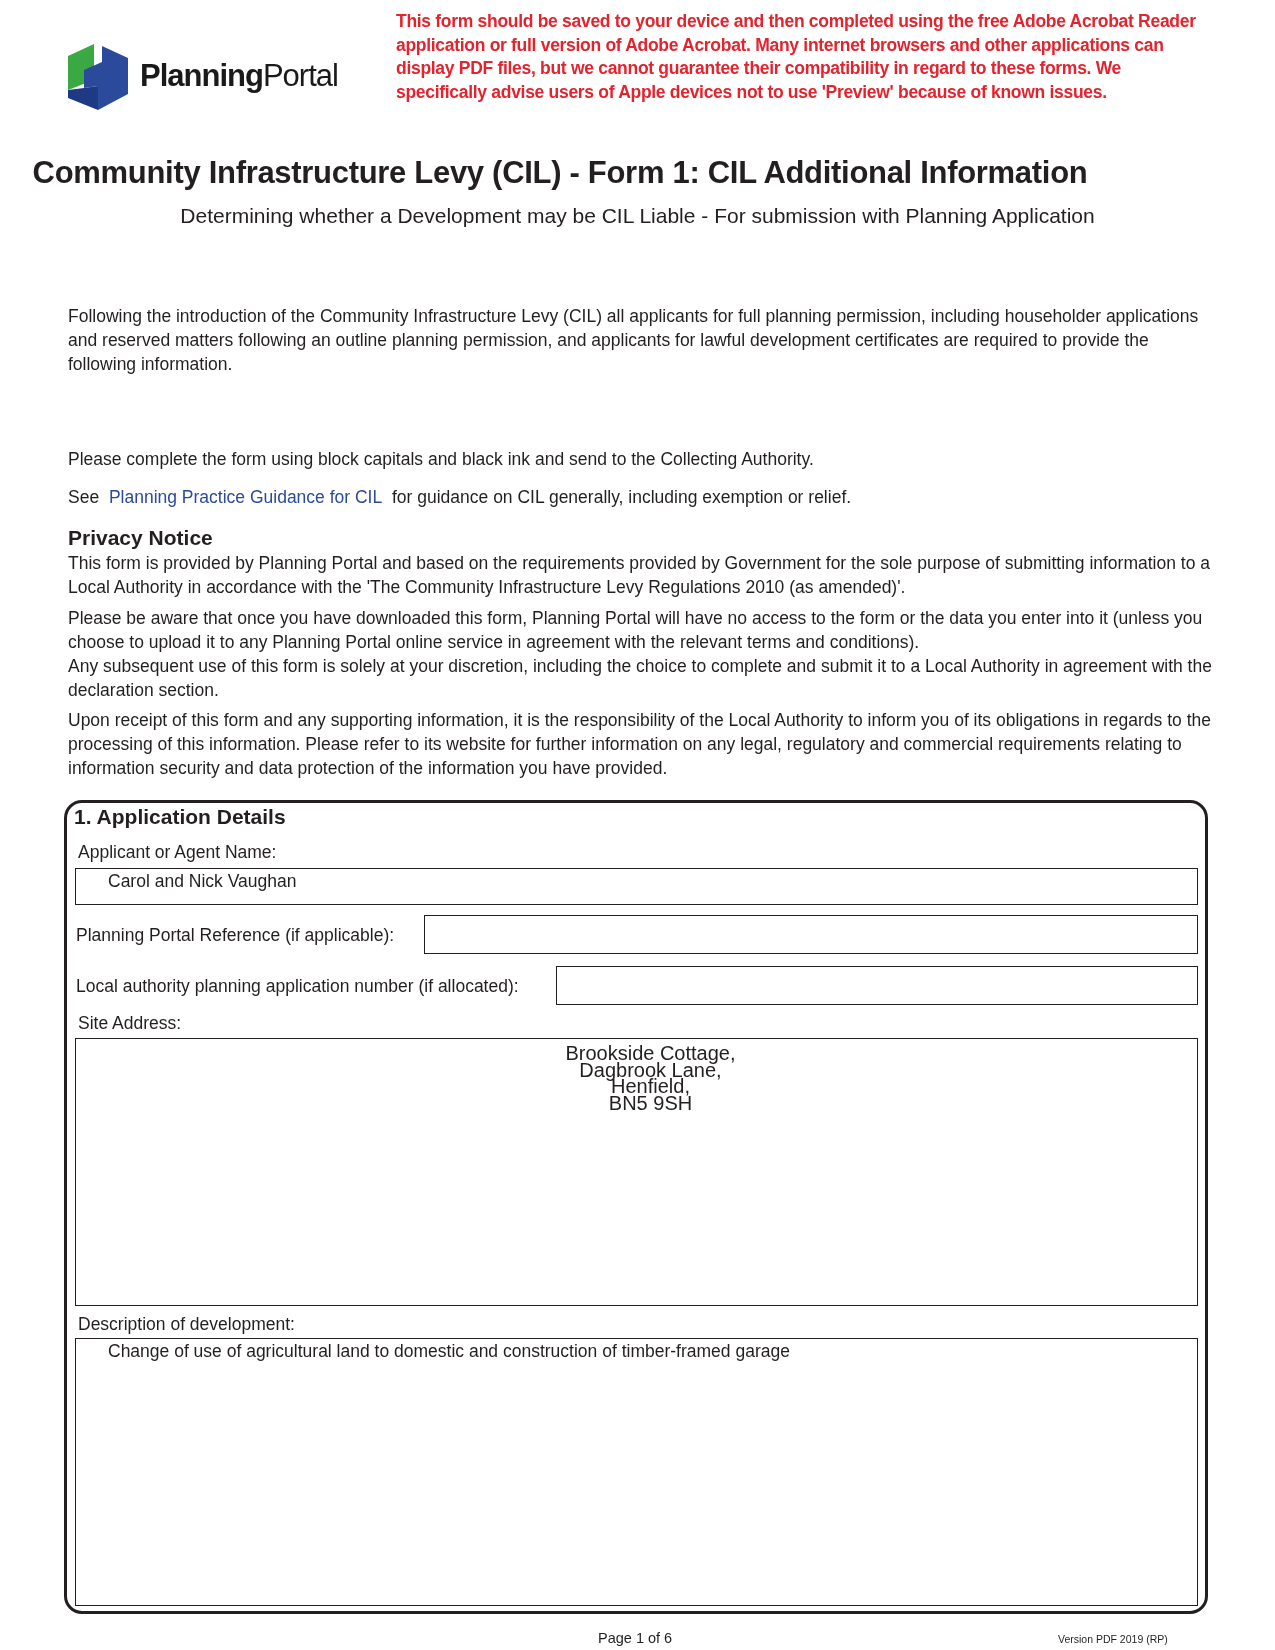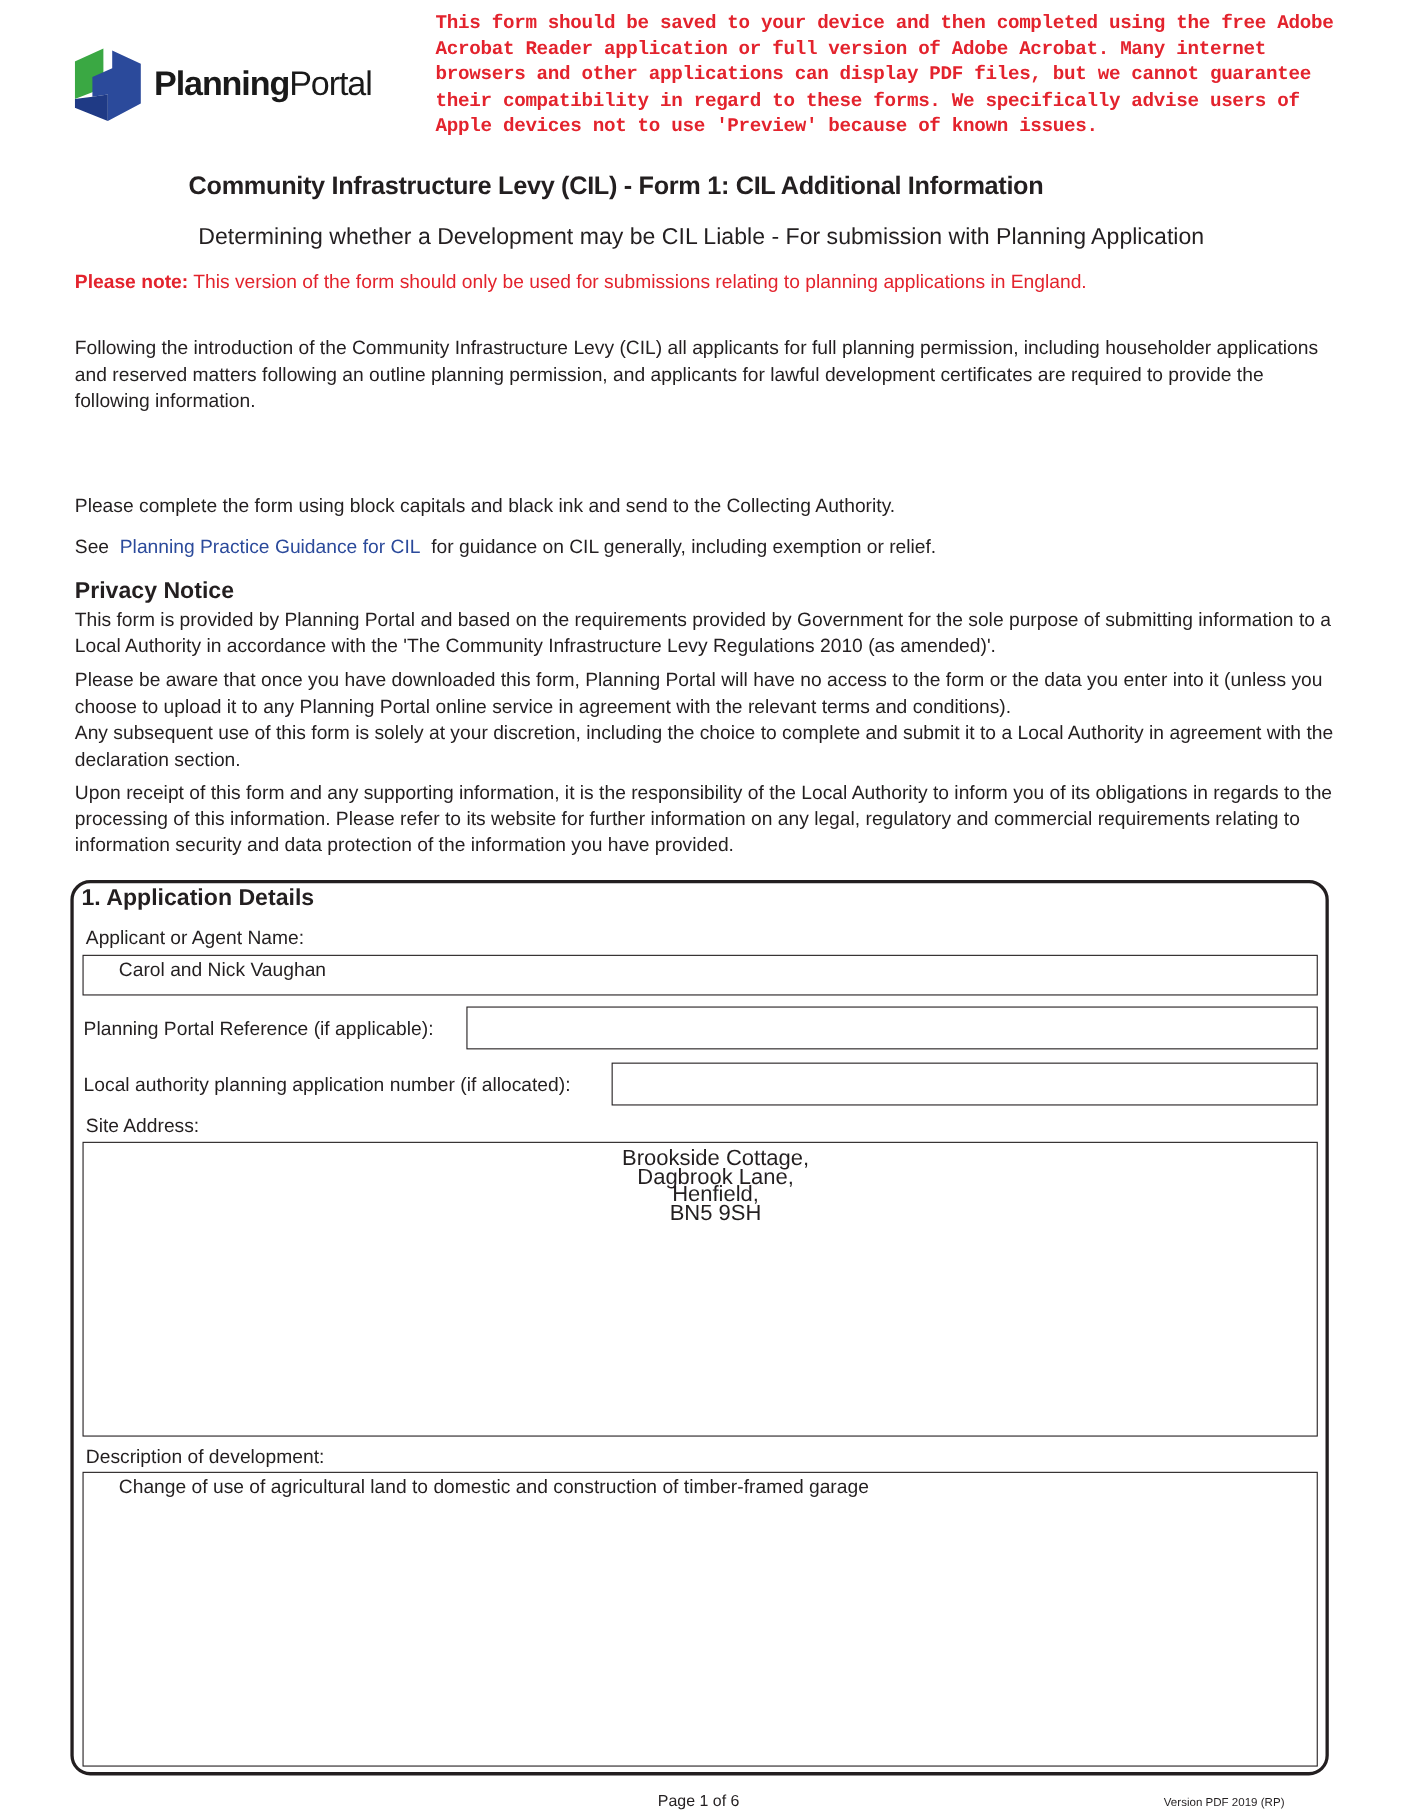--- a/index.html
+++ b/index.html
@@ -2,22 +2,22 @@
 <html><head>
 <meta charset="utf-8">
 <style>
   html, body { margin: 0; padding: 0; background: #ffffff; }
   body { width: 1275px; height: 1650px; position: relative; font-family: "Liberation Sans", sans-serif; color: #231f20; overflow: hidden; }
   .abs { position: absolute; }
   .logo { left: 68px; top: 42px; width: 280px; height: 72px; }
   .logo-text { position: absolute; left: 72px; top: 16px; font-size: 31px; letter-spacing: -1px; color: #1a1a1a; white-space: nowrap; }
   .logo-text b { font-weight: bold; }
   .logo-text span.light { font-weight: normal; }
-  .warning { left: 396px; top: 10px; width: 820px; font-size: 17.5px; line-height: 23.5px; font-weight: bold; color: #e3232d; letter-spacing: -0.3px; font-family: Liberation Mono, monospace; }
-  .title { left: 0; top: 155px; width: 1120px; text-align: center; font-size: 23px; font-weight: bold; letter-spacing: -0.3px; }
+  .warning { left: 396px; top: 10px; width: 820px; font-size: 17.5px; line-height: 23.5px; font-weight: bold; color: #e3232d; letter-spacing: -0.3px; }
+  .title { left: 0; top: 155px; width: 1120px; text-align: center; font-size: 31px; font-weight: bold; letter-spacing: -0.3px; }
   .subtitle { left: 0; top: 204px; width: 1275px; text-align: center; font-size: 21px; color: #231f20; }
   .note { left: 68px; top: 244px; font-size: 17.5px; line-height: 24px; color: #e3232d; white-space: nowrap; }
   .note b { font-weight: bold; }
   .link { color: #2b4a9b; }
   .para { left: 68px; width: 1150px; font-size: 17.5px; line-height: 24px; }
   .bold { font-weight: bold; }
   .privacy-h { left: 68px; top: 526px; font-size: 21px; font-weight: bold; }
   .section-box { left: 64px; top: 800px; width: 1144px; height: 814px; border: 3px solid #231f20; border-radius: 18px; box-sizing: border-box; }
   .section-h { left: 74px; top: 805px; font-size: 21px; font-weight: bold; }
   .label { font-size: 17.5px; white-space: nowrap; }
@@ -38,21 +38,20 @@
   </svg>
   <div class="logo-text"><b>Planning</b><span class="light">Portal</span></div>
 </div>
 
 <div class="abs warning">This form should be saved to your device and then completed using the free Adobe Acrobat Reader application or full version of Adobe Acrobat. Many internet browsers and other applications can display PDF files, but we cannot guarantee their compatibility in regard to these forms. We specifically advise users of Apple devices not to use 'Preview' because of known issues.</div>
 
 <div class="abs title">Community Infrastructure Levy (CIL) - Form 1: CIL Additional Information</div>
 <div class="abs subtitle">Determining whether a Development may be CIL Liable - For  submission with Planning Application</div>
 
 <div class="abs note">
-  <div><b>Please note:</b><span> This version of the form should only be used for submissions relating to planning applications in England.</span></div>
 </div>
 
 <div class="abs para" style="top:304px;">Following the introduction of the Community Infrastructure Levy (CIL) all applicants for full planning permission, including householder applications and reserved matters following an outline planning permission, and applicants for lawful development certificates are required to provide the following information.</div>
 
 <div class="abs para" style="top:389px;">
 </div>
 
 <div class="abs para" style="top:447px;">Please complete the form using block capitals and black ink and send to the Collecting Authority.</div>
 
 <div class="abs para" style="top:485px;">

